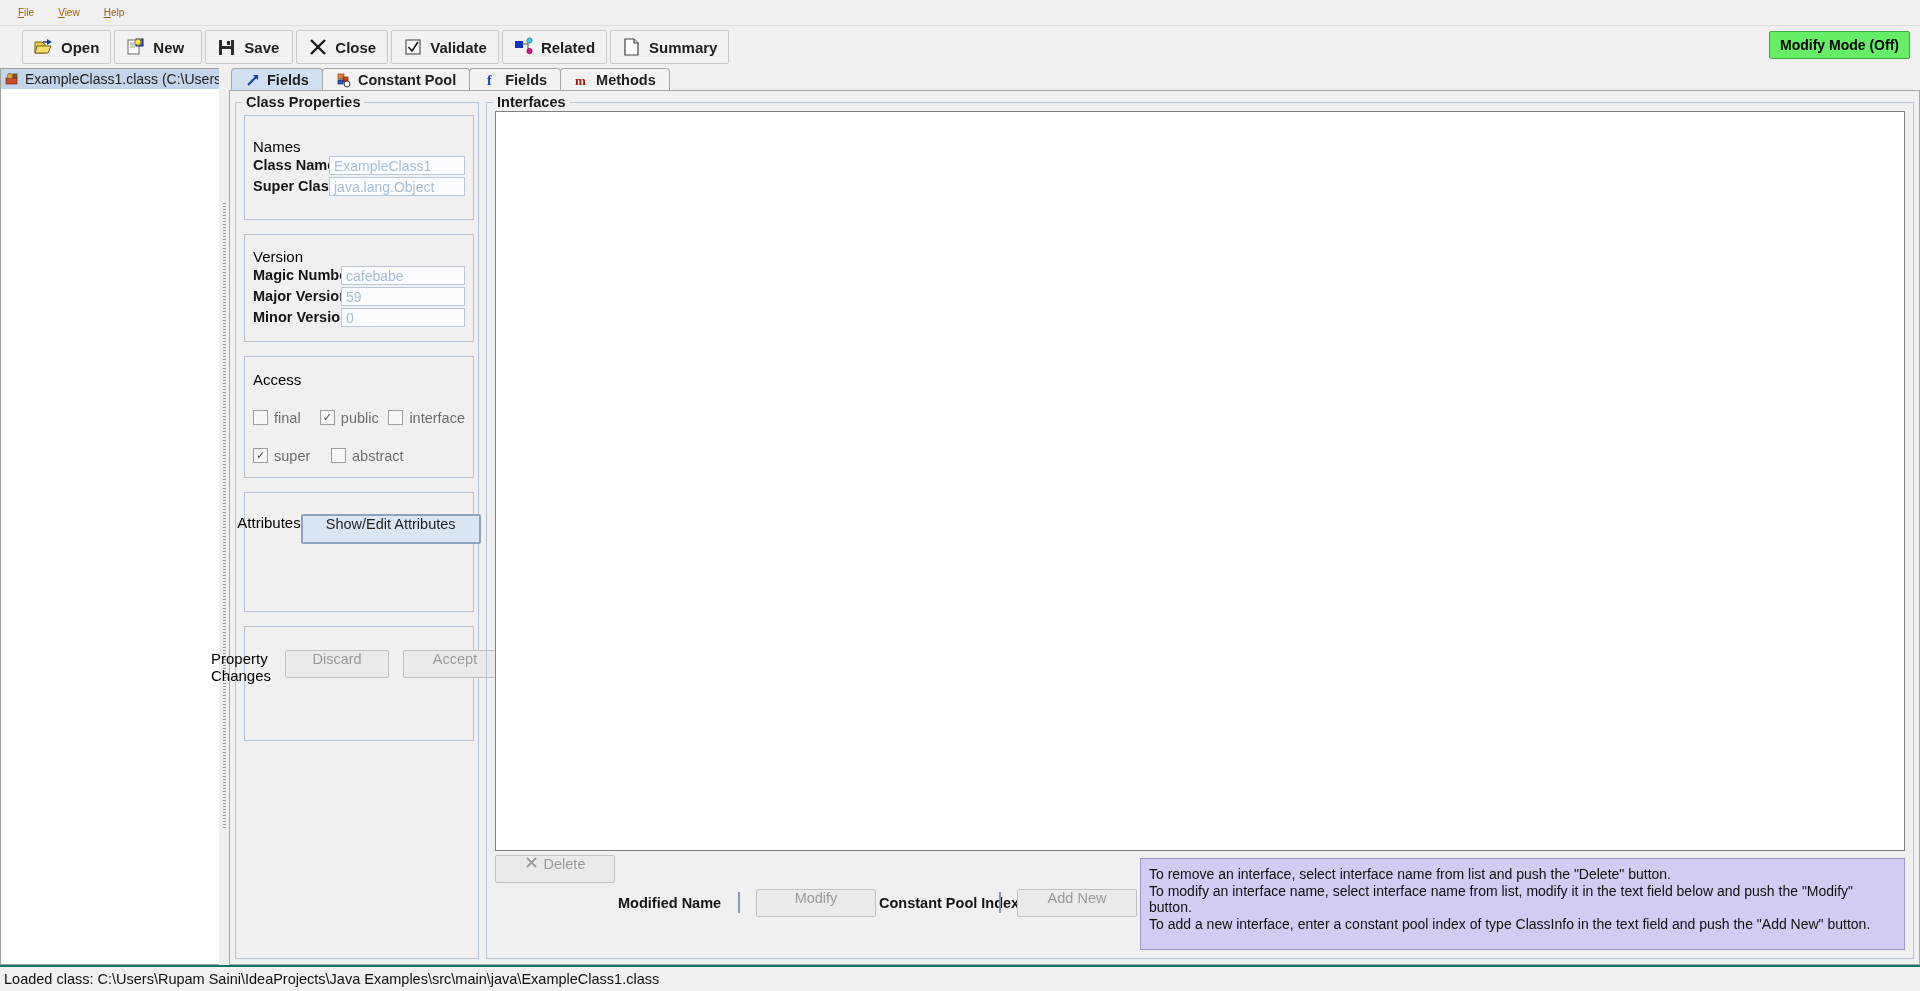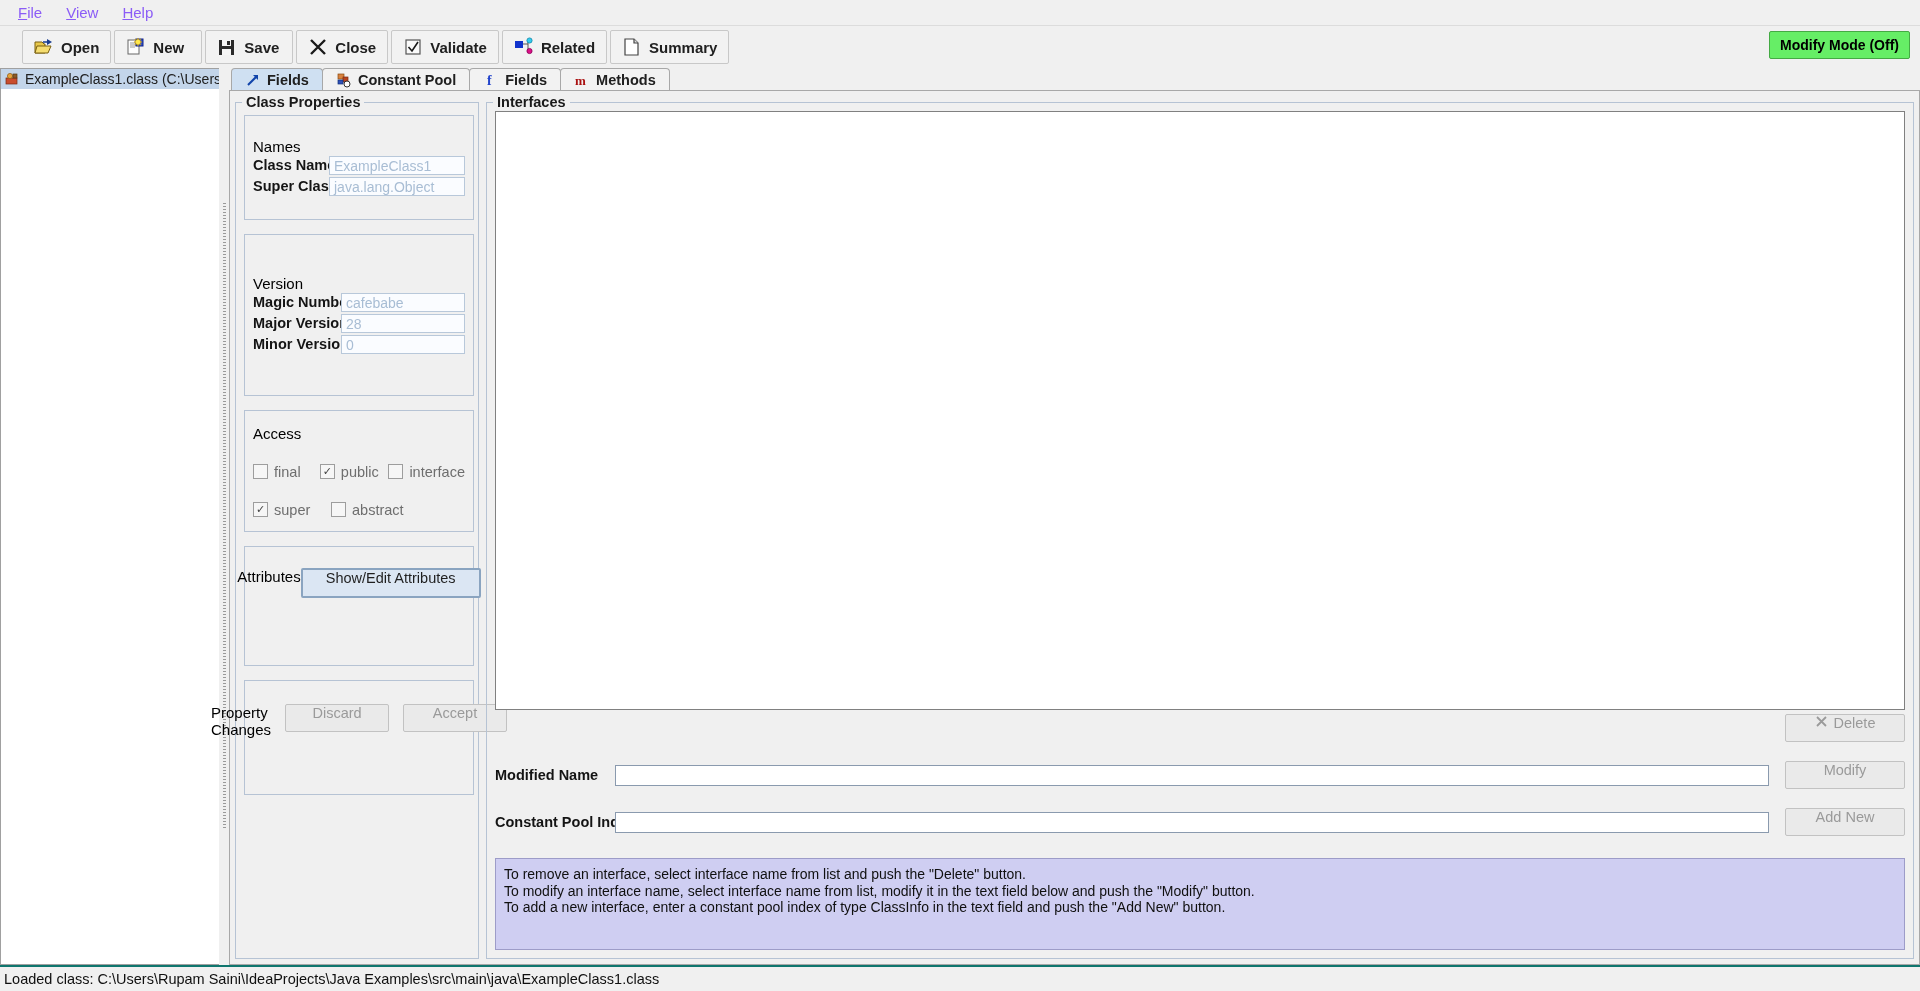--- a/index.html
+++ b/index.html
@@ -9,21 +9,21 @@
     font-family:"Liberation Sans", sans-serif;
     font-size:15px;
     color:#000;
     overflow:hidden;
     -webkit-font-smoothing:none;
   }
   .app{position:relative;width:1920px;height:991px;display:flex;flex-direction:column;background:#f0f0f0;}
 
   
   .menubar{height:25px;background:#f0f0f0;display:flex;align-items:center;padding-left:8px;gap:4px;flex:0 0 auto;}
-  .menubar .mi{padding:2px 10px;font-size:15px;color:#8b5cf6;cursor:default;}
+  .menubar .mi{padding:2px 10px;font-size:10px;color:#a16207;cursor:default;}
   .menubar .mi u{text-decoration:underline;}
 
   
   .toolbar{height:38px;background:#f0f0f0;border-top:1px solid #dcdcdc;display:flex;align-items:center;padding:2px 22px;gap:3px;flex:0 0 auto;position:relative;}
   .tbtn{
     height:32px;min-width:64px;display:flex;align-items:center;gap:7px;
     padding:0 11px;background:#f2f2f2;
     border:1px solid #c8c8c8;border-radius:2px;
     font-size:15px;font-weight:bold;color:#202020;cursor:default;white-space:nowrap;
   }
@@ -78,21 +78,21 @@
     font-size:14.5px;font-weight:bold;color:#1a1a1a;white-space:nowrap;
   }
 
   
   .col-left{width:250px;flex:0 0 250px;display:flex;flex-direction:column;padding:9px 3px 3px 3px;box-sizing:border-box;}
   .classprops{flex:1 1 auto;display:flex;flex-direction:column;padding:12px 4px 8px 8px;box-sizing:border-box;gap:14px;}
 
   .sub-group{position:relative;border:1px solid #b6c3d4;padding:8px;box-sizing:border-box;}
 
   .names-grp{height:105px;display:flex;flex-direction:column;justify-content:center;}
-  .version-grp{height:162px;display:flex;flex-direction:column;justify-content:center;}
+  .version-grp{height:108px;display:flex;flex-direction:column;justify-content:center;}
   .access-grp{height:122px;display:flex;flex-direction:column;justify-content:center;gap:22px;}
   .attr-grp{height:120px;display:flex;align-items:flex-start;justify-content:center;padding-top:21px;}
   .propchg-grp{height:115px;display:flex;align-items:flex-start;justify-content:center;gap:14px;padding-top:23px;}
 
   .frow{display:flex;align-items:center;height:20px;margin-bottom:1px;}
   .frow .flabel{font-size:14.5px;font-weight:bold;color:#141414;white-space:nowrap;}
   .names-grp .flabel{width:76px;}
   .version-grp .flabel{width:88px;}
   .finput{
     flex:1 1 auto;height:19px;line-height:19px;
@@ -117,21 +117,21 @@
     display:flex;align-items:flex-start;justify-content:center;
   }
   .btn.disabled{background:#eaeaea;border-color:#c2c2c2;color:#9a9a9a;}
   .btn.showedit{background:#dbe6f3;border:2px solid #8aa4c0;font-weight:normal;min-width:150px;}
 
   
   .col-right{flex:1 1 auto;display:flex;flex-direction:column;min-width:0;padding:9px 3px 3px 0;box-sizing:border-box;}
   .iface-grp{flex:1 1 auto;display:flex;flex-direction:column;min-height:0;padding:8px;box-sizing:border-box;}
   .iface-list{flex:1 1 auto;background:#ffffff;border:1px solid #808080;min-height:0;}
 
-  .iface-bottom{flex:0 0 auto;padding-top:4px;display:flex;flex-direction:column;gap:19px;}
+  .iface-bottom{flex:0 0 auto;padding-top:4px;display:flex;flex-direction:row;gap:3px;}
   .delrow{display:flex;justify-content:flex-end;}
   .editrow{display:flex;align-items:center;gap:0;}
   .editrow .elabel{font-size:14.5px;font-weight:bold;color:#141414;width:120px;white-space:nowrap;}
   .editrow .einput{flex:1 1 auto;height:21px;background:#ffffff;border:1px solid #8a9aae;box-sizing:border-box;}
   .editrow .btn{margin-left:16px;width:92px;min-width:92px;}
   .helpbox{
     background:#cfcef2;border:1px solid #9d9cc8;
     padding:7px 8px;box-sizing:border-box;margin-top:3px;
     font-size:14px;color:#101010;line-height:16.5px;min-height:92px;
   }
@@ -317,21 +317,21 @@
             </div>
 
             <div class="sub-group version-grp">
               <span class="glabel">Version</span>
               <div class="frow">
                 <span class="flabel">Magic Number</span>
                 <span class="finput">cafebabe</span>
               </div>
               <div class="frow">
                 <span class="flabel">Major Version</span>
-                <span class="finput">28</span>
+                <span class="finput">59</span>
               </div>
               <div class="frow">
                 <span class="flabel">Minor Version</span>
                 <span class="finput">0</span>
               </div>
             </div>
 
             <div class="sub-group access-grp">
               <span class="glabel">Access</span>
               <div class="cbrow">

